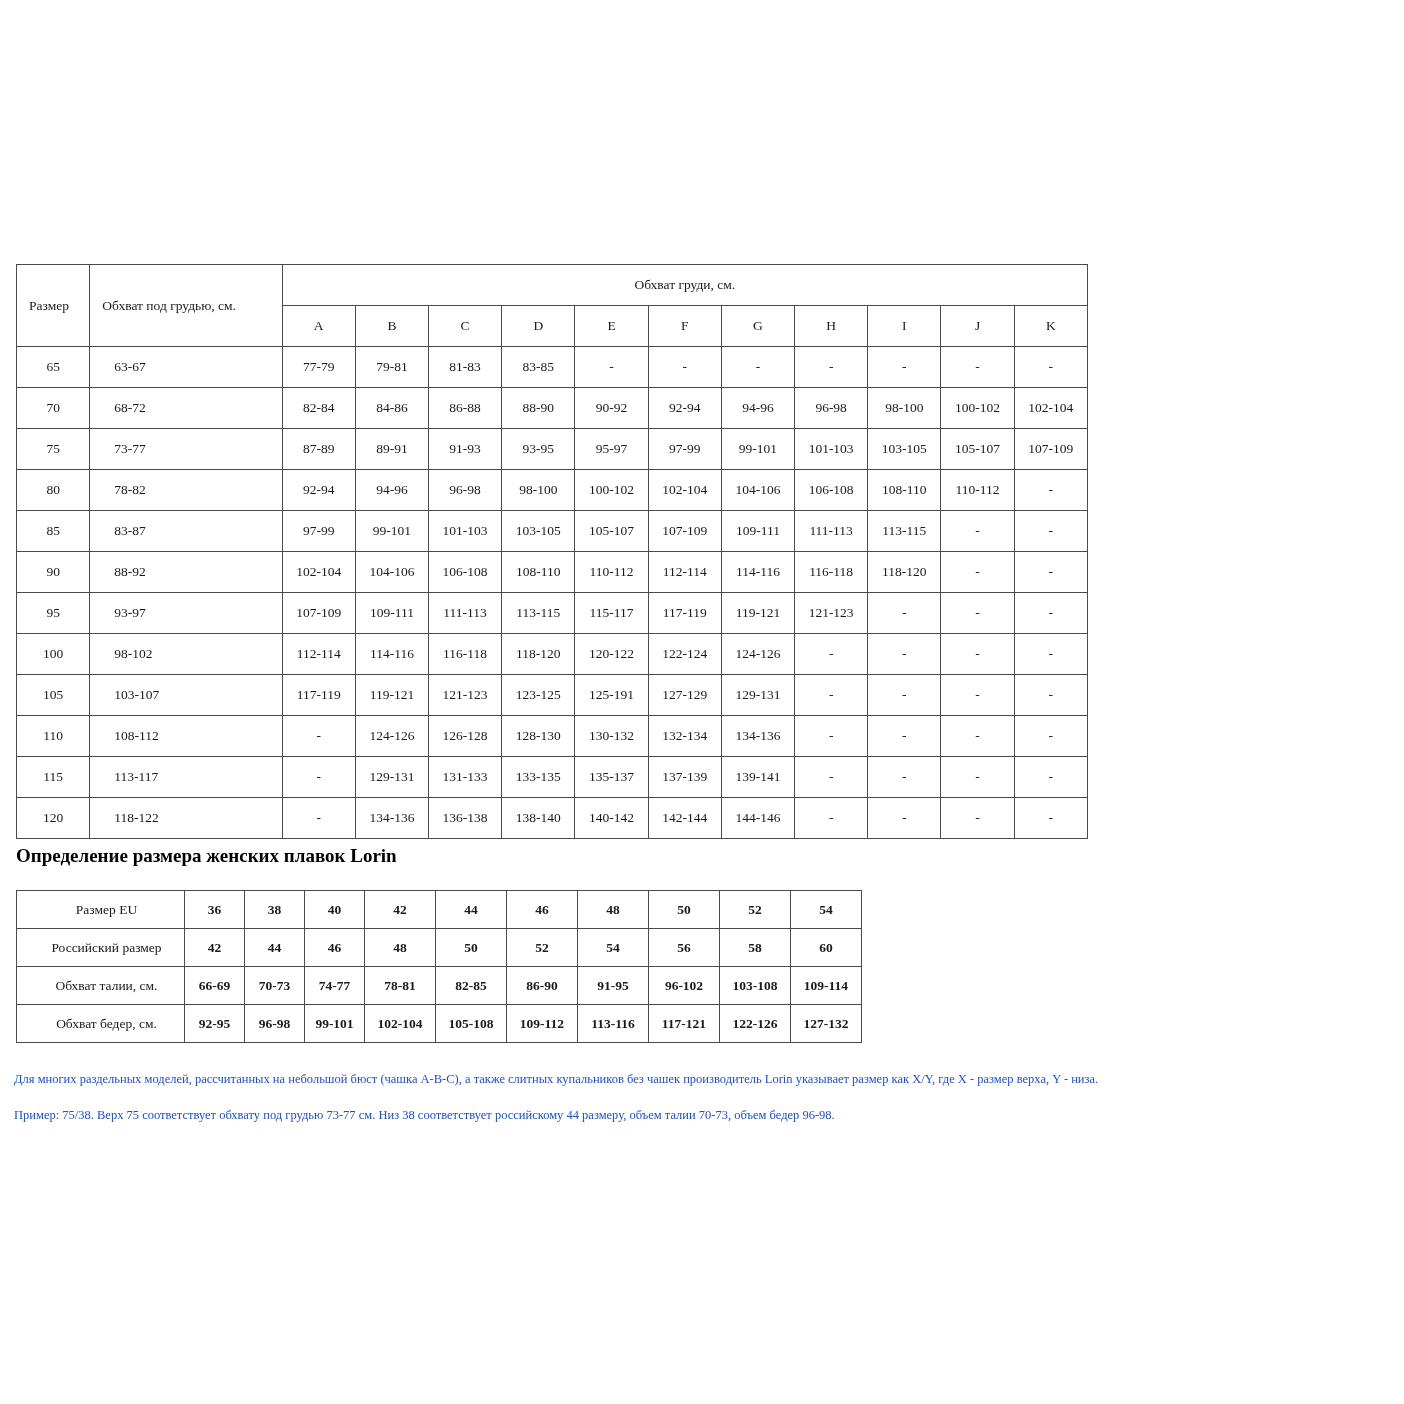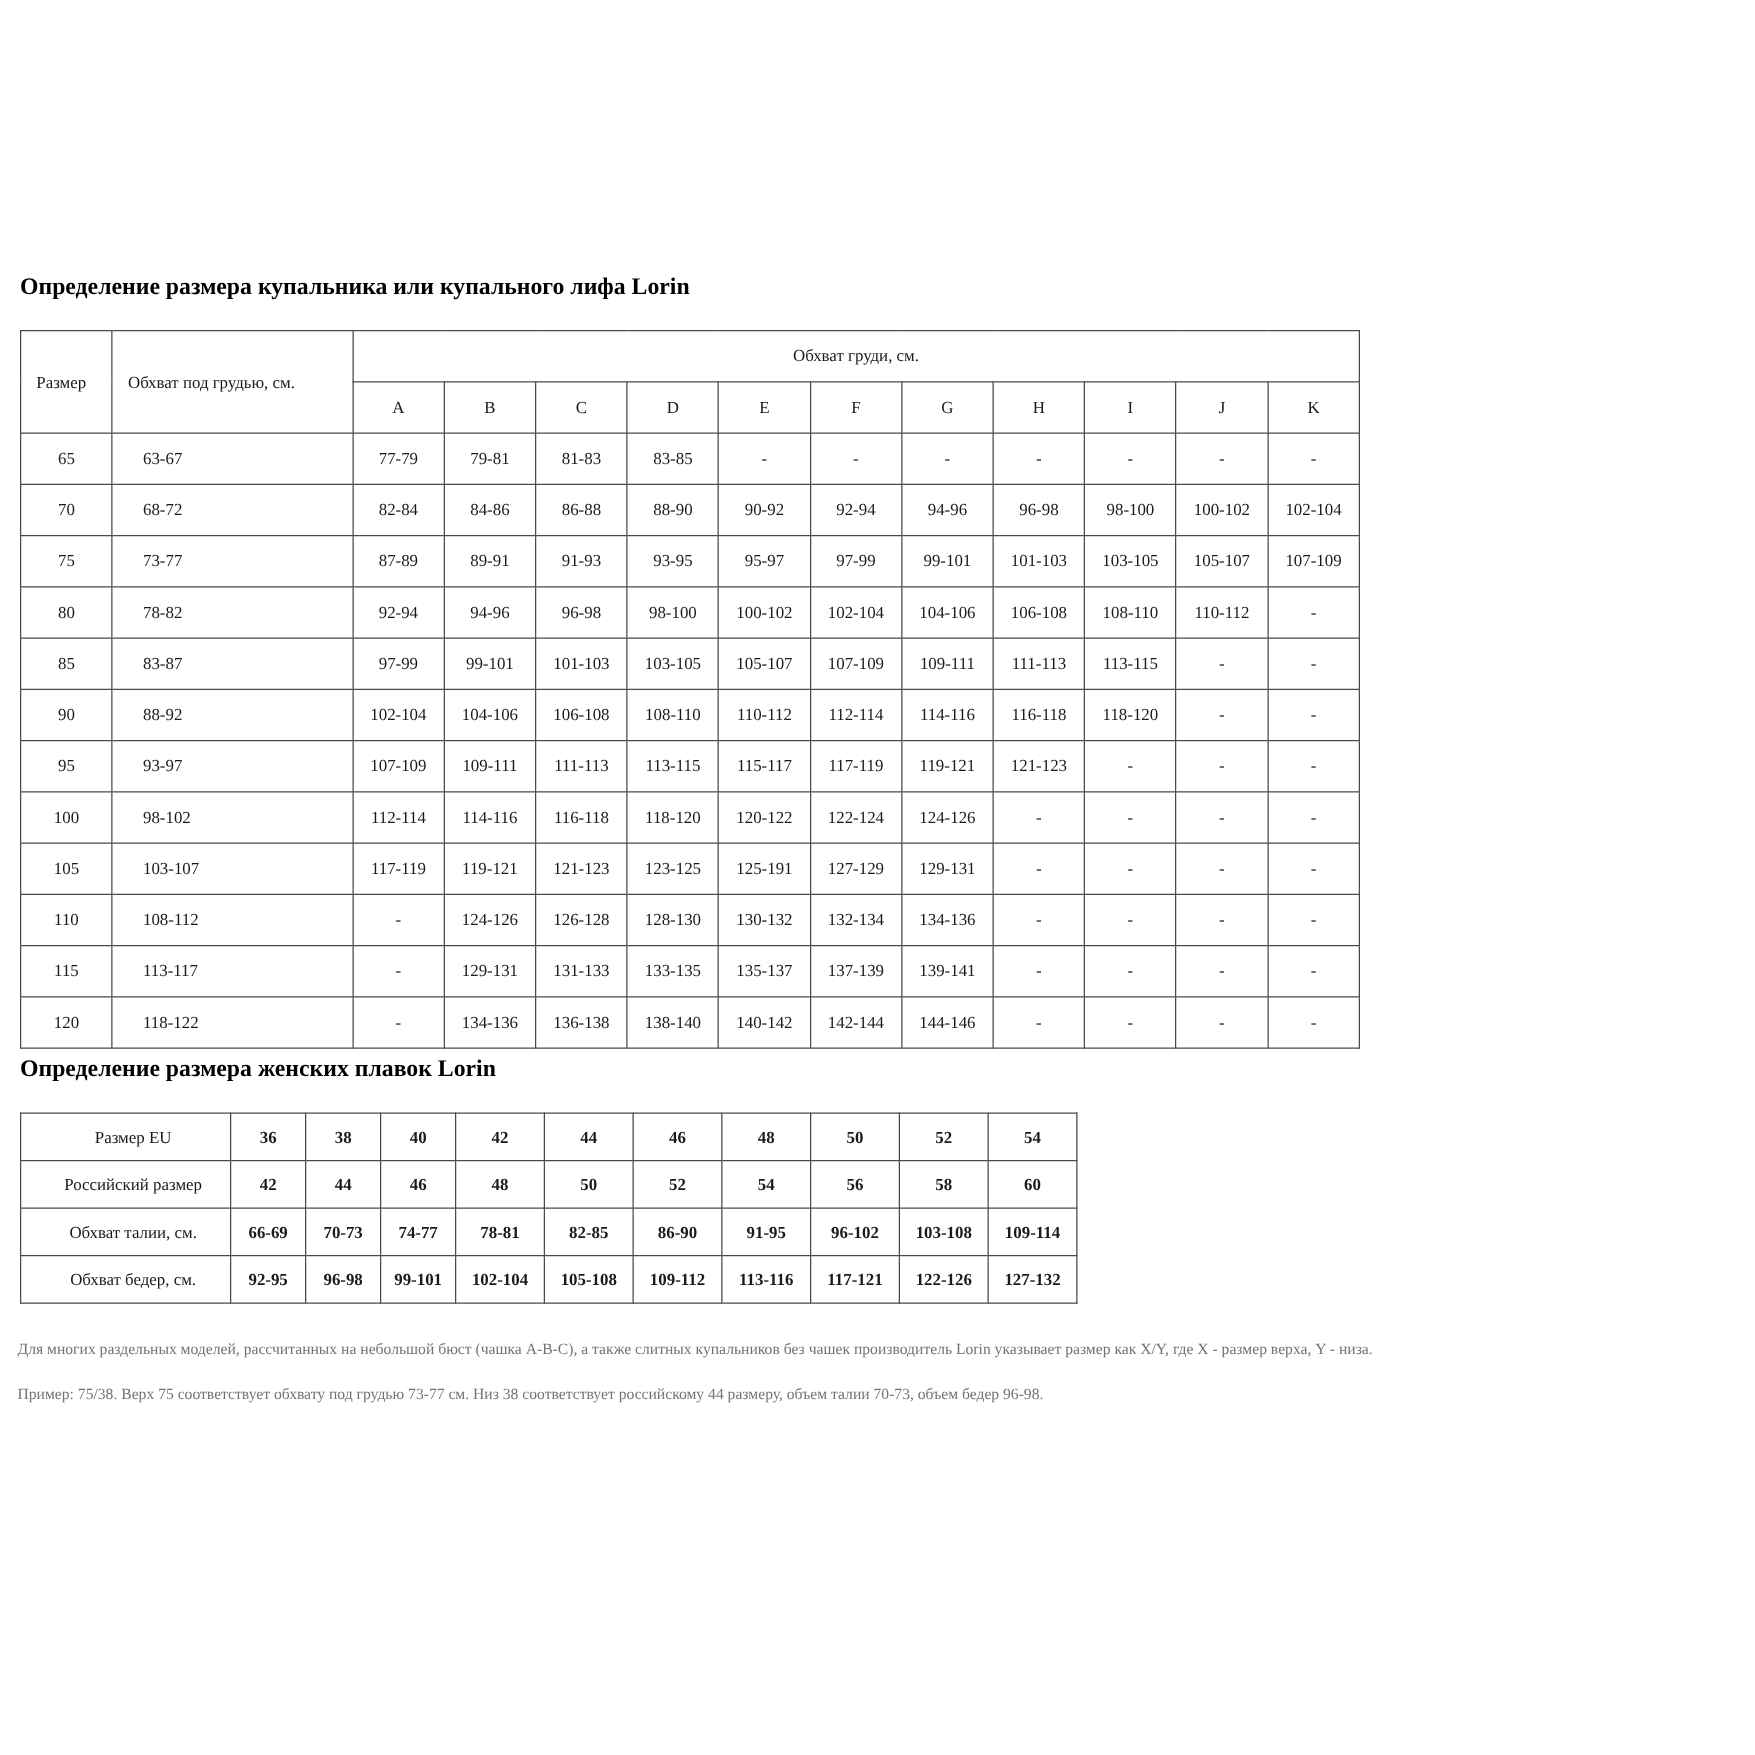--- a/index.html
+++ b/index.html
@@ -96,32 +96,31 @@
     font-weight: bold;
   }
   #panties-table .pcell.wide {
     width: 70px;
   }
   .note {
     position: absolute;
     left: 14px;
     font-size: 12.5px;
     font-family: "Liberation Serif", serif;
-    color: #737373;
+    color: #1d4ed8;
     white-space: nowrap;
   }
   #note-1 { top: 1072px; }
   #note-2 { top: 1108px; }
 </style>
 </head>
 <body>
 
 <div class="page">
 
-  <div class="title" id="title-bra">Определение размера купальника или купального лифа Lorin</div>
 
   <table id="bra-table">
     <thead>
       <tr class="grp">
         <td class="col-size hdr-size" rowspan="2">Размер</td>
         <td class="col-under hdr-under" rowspan="2">Обхват под грудью, см.</td>
         <td colspan="11">Обхват груди, см.</td>
       </tr>
       <tr class="sub">
         <td class="cup-col">A</td>

